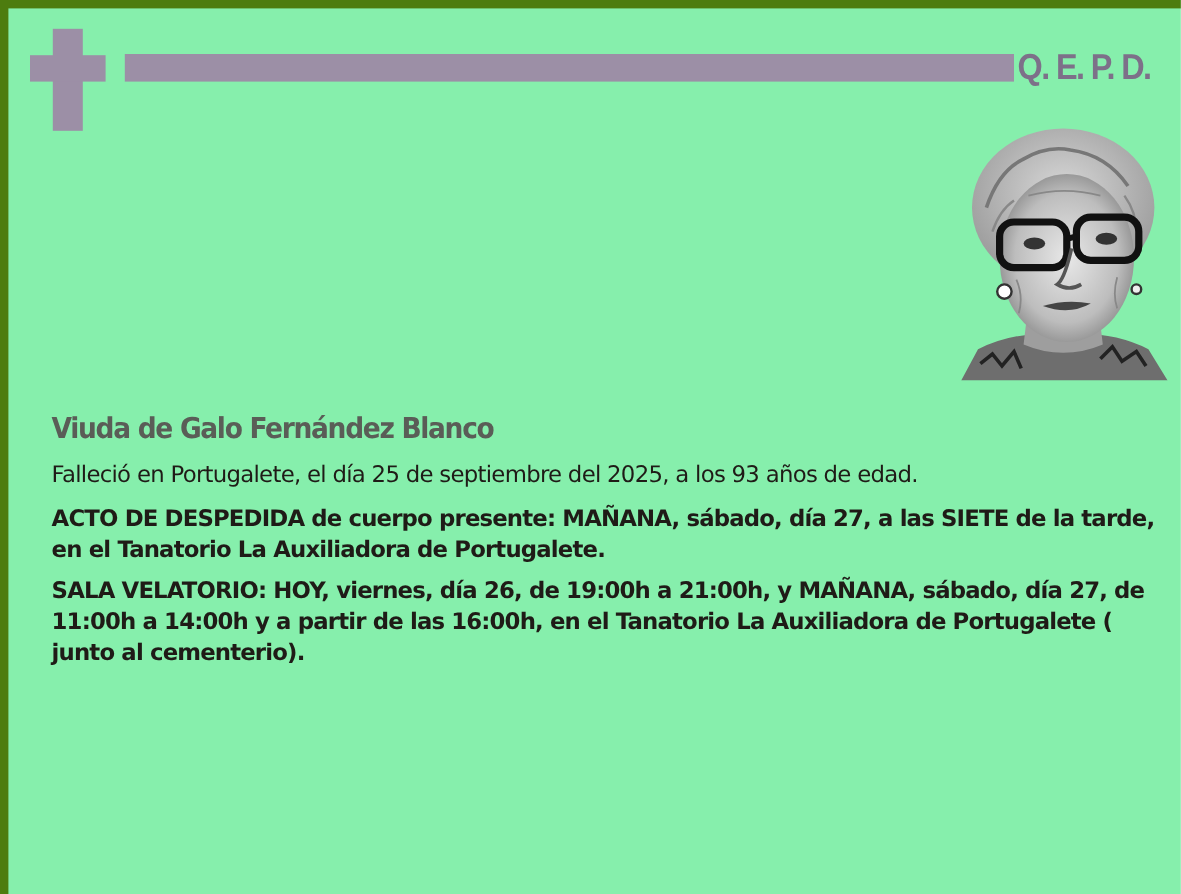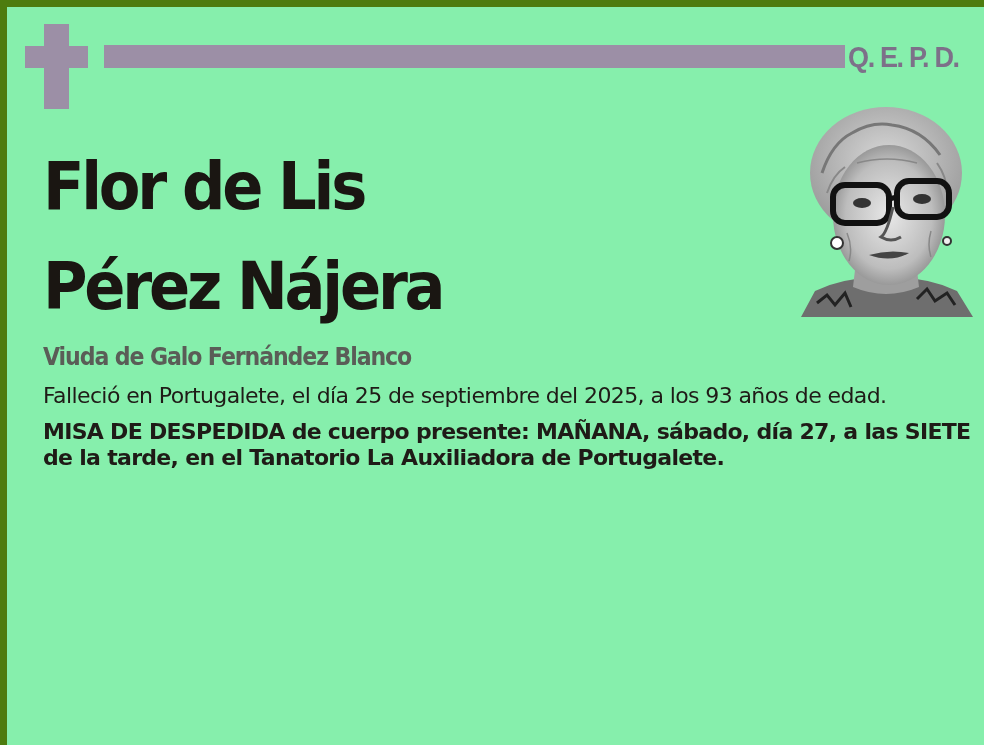--- a/index.html
+++ b/index.html
@@ -29,42 +29,38 @@
     position: absolute; left: 790px; top: 96px; width: 178px; height: 214px;
   }
   .subtitle {
     position: absolute; left: 36px; top: 336px;
     font-family: "DejaVu Sans", sans-serif; font-weight: bold;
     font-size: 24px; color: #5a5d57; letter-spacing: -1.2px;
     transform: scaleX(0.92); transform-origin: left center; white-space: nowrap;
   }
   .body {
     position: absolute; left: 36px; top: 376px; width: 930px;
-    font-family: "DejaVu Sans", sans-serif; font-size: 22px;
+    font-family: "DejaVu Sans", sans-serif; font-size: 19px;
     line-height: 26px; color: #1f1b17; letter-spacing: -0.6px;
   }
   .body p { margin: 0 0 8px 0; }
   .body p.bold { font-weight: bold; letter-spacing: -0.7px; }
   .body p.first { margin-bottom: 10px; }
 </style>
 </head>
 <body>
 
 <div class="card">
   <div>
     <div class="cross-v"></div>
     <div class="cross-h"></div>
   </div>
   <div class="bar"></div>
   <div class="qepd">Q. E. P. D.</div>
 
-  <div class="name">
-    <div>Flor de Lis</div>
-    <div>Pérez Nájera</div>
-  </div>
 
   <svg class="photo" viewBox="0 0 178 214" xmlns="http://www.w3.org/2000/svg">
     <defs>
       <radialGradient id="face" cx="50%" cy="50%" r="55%">
         <stop offset="0%" stop-color="#e8e8e8"></stop>
         <stop offset="70%" stop-color="#bdbdbd"></stop>
         <stop offset="100%" stop-color="#8a8a8a"></stop>
       </radialGradient>
       <radialGradient id="hair" cx="50%" cy="40%" r="60%">
         <stop offset="0%" stop-color="#d8d8d8"></stop>
@@ -97,15 +93,16 @@
 
     <path d="M72 152 Q92 146 112 150 Q94 160 72 152 Z" fill="#444"></path>
 
     <path d="M50 130 q6 14 2 28 M134 128 q-4 14 0 26 M60 60 q30 -8 60 0" stroke="#888" stroke-width="1.5" fill="none"></path>
   </svg>
 
   <div class="subtitle">Viuda de Galo Fernández Blanco</div>
 
   <div class="body">
     <p class="first">Falleció en Portugalete, el día 25 de septiembre del 2025, a los 93 años de edad.</p>
-    <p class="bold">MISA DE DESPEDIDA de cuerpo presente: MAÑANA, sábado, día 27, a las SIETE de la tarde, en el Tanatorio La Auxiliadora de Portugalete.</p>
+    <p class="bold">ACTO DE DESPEDIDA de cuerpo presente: MAÑANA, sábado, día 27, a las SIETE de la tarde, en el Tanatorio La Auxiliadora de Portugalete.</p>
+    <p class="bold">SALA VELATORIO: HOY, viernes, día 26, de 19:00h a 21:00h, y MAÑANA, sábado, día 27, de 11:00h a 14:00h y a partir de las 16:00h, en el Tanatorio La Auxiliadora de Portugalete ( junto al cementerio).</p>
   </div>
 </div>
 
 </body></html>

